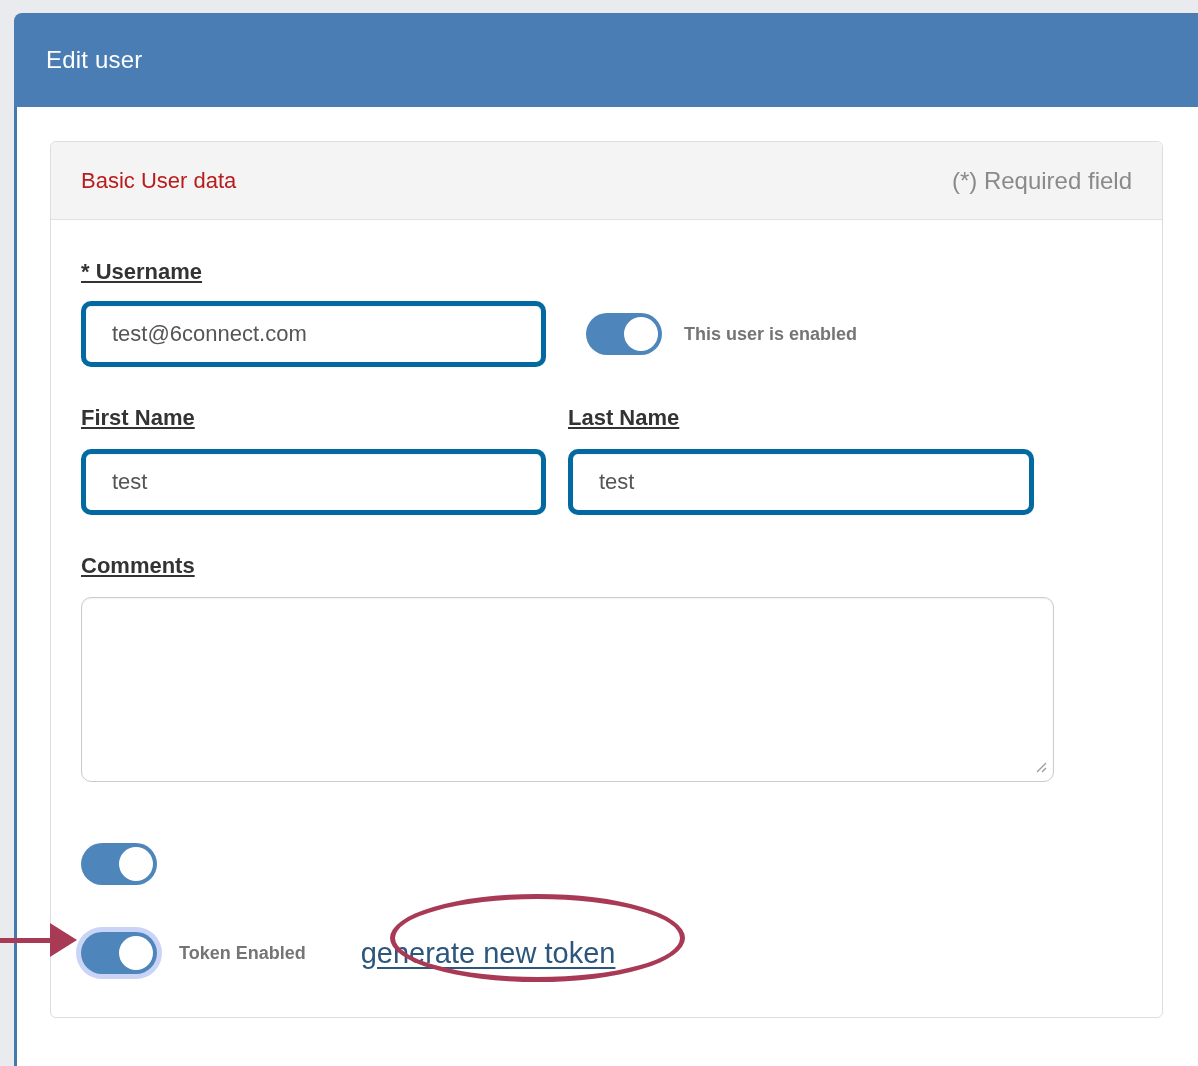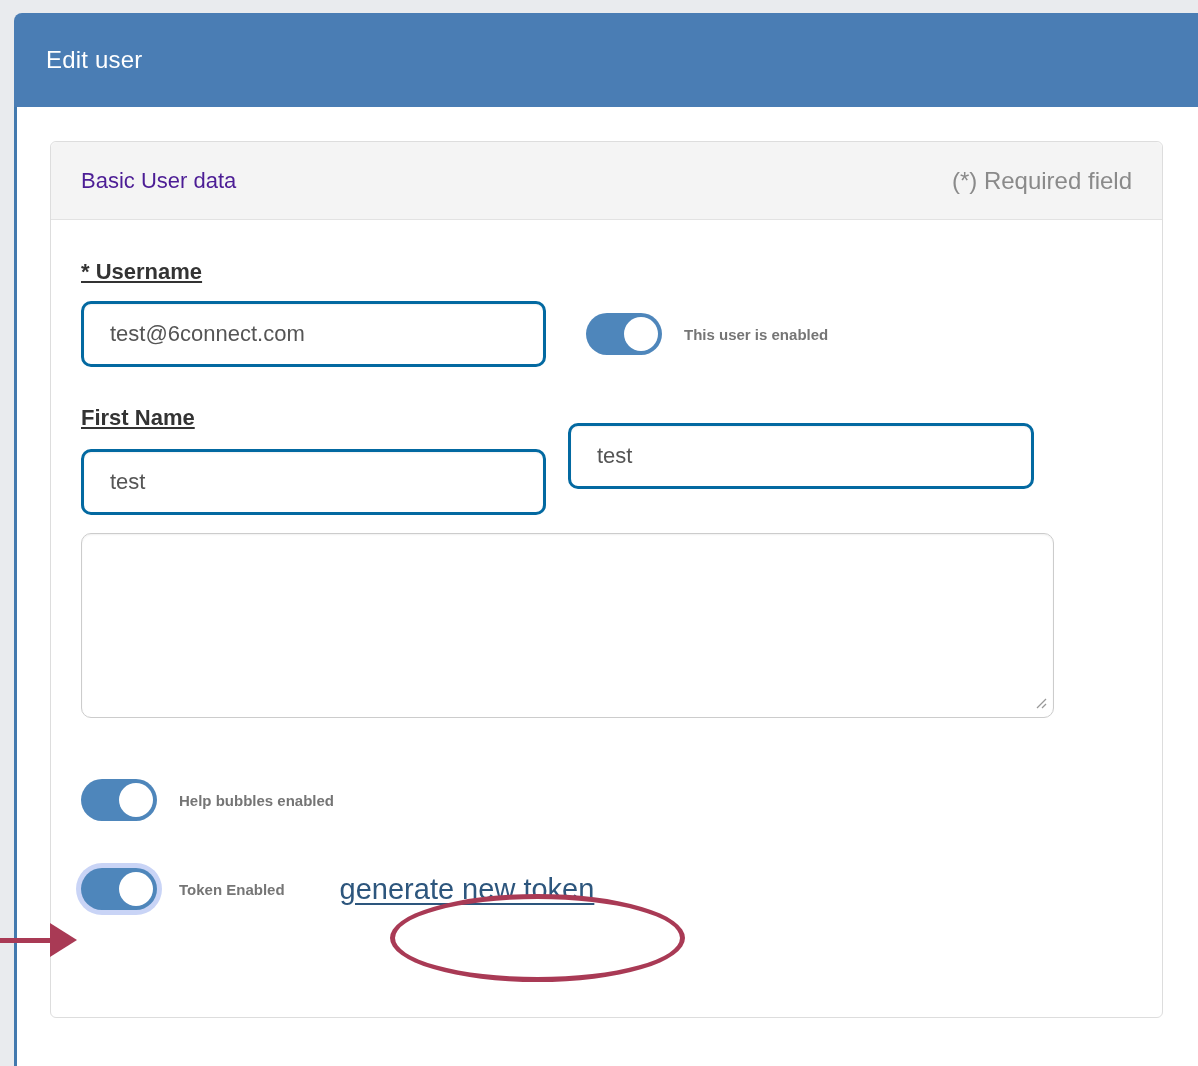--- a/index.html
+++ b/index.html
@@ -28,28 +28,28 @@
   .panel {
     position: absolute; left: 33px; top: 34px; width: 1113px; height: 877px;
     background: #ffffff; border: 1px solid #dddddd; border-radius: 6px;
   }
   .panel-header {
     height: 78px; background: #f4f4f4; border-bottom: 1px solid #e2e2e2;
     border-radius: 6px 6px 0 0;
     display: flex; align-items: center; justify-content: space-between;
     padding: 0 30px;
   }
-  .panel-title { font-size: 22px; color: #4c1d95; }
+  .panel-title { font-size: 22px; color: #b91c1c; }
   .required-note { font-size: 24px; color: #8a8a8a; }
   .panel-body { padding: 39px 30px 0 30px; }
 
   
   .field-label { font-size: 22px; font-weight: 700; color: #333333; line-height: 26px; text-decoration: underline; }
   .text-input {
-    height: 66px; border: 3px solid #0369a1; border-radius: 10px;
+    height: 66px; border: 5px solid #0369a1; border-radius: 10px;
     font-family: "Liberation Sans", "DejaVu Sans", sans-serif;
     font-size: 22px; color: #555555; padding: 0 26px;
     background: #ffffff; box-shadow: inset 0 1px 2px rgba(0,0,0,0.06);
     outline: none; width: 100%;
   }
   .row-username { margin-top: 16px; display: flex; align-items: center; }
   .row-username .text-input { width: 465px; }
   .names-grid {
     margin-top: 38px;
     display: grid; grid-template-columns: 465px 466px; column-gap: 22px;
@@ -70,21 +70,21 @@
   
   .toggle {
     width: 76px; height: 42px; border-radius: 21px;
     background: #4e86bb; position: relative; flex: 0 0 auto; cursor: pointer;
   }
   .toggle .knob {
     position: absolute; top: 4px; right: 4px;
     width: 34px; height: 34px; border-radius: 50%; background: #ffffff;
   }
   .toggle.focus-ring { box-shadow: 0 0 0 5px #c9d4f6; }
-  .toggle-label { font-size: 15px; font-weight: 700; color: #757575; margin-left: 22px; }
+  .toggle-label { font-size: 18px; font-weight: 700; color: #757575; margin-left: 22px; }
   .row-toggle { display: flex; align-items: center; }
   .row-help { margin-top: 61px; }
   .row-token { margin-top: 47px; position: relative; }
   .token-link {
     margin-left: 55px; font-size: 29px; color: #2d567d;
     text-decoration: underline; text-underline-offset: 4px; cursor: pointer;
   }
   .toggle-inline { margin-left: 40px; }
 
   
@@ -133,37 +133,38 @@
             </div>
             <span class="toggle-label">This user is enabled</span>
           </div>
 
           <div class="names-grid">
             <div>
               <div class="field-label">First Name</div>
               <input class="text-input" type="text" value="test" style="">
             </div>
             <div>
+              <div class="field-label">Last Name</div>
               <input class="text-input" type="text" value="test" style="">
             </div>
           </div>
 
+          <div class="field-label comments-label">Comments</div>
           <div class="comments-wrap">
             <textarea class="comments-area" style=""></textarea>
             <svg class="resize-handle" width="13" height="13" viewBox="0 0 13 13">
               <line x1="12" y1="3" x2="3" y2="12" stroke="#999999" stroke-width="1.2"></line>
               <line x1="12" y1="8" x2="8" y2="12" stroke="#999999" stroke-width="1.2"></line>
             </svg>
           </div>
 
           <div class="row-toggle row-help">
             <div class="toggle">
               <div class="knob"></div>
             </div>
-            <span class="toggle-label">Help bubbles enabled</span>
           </div>
 
           <div class="row-toggle row-token">
             <div class="toggle focus-ring">
               <div class="knob"></div>
             </div>
             <span class="toggle-label">Token Enabled</span>
             <a class="token-link">generate new token</a>
           </div>
 

